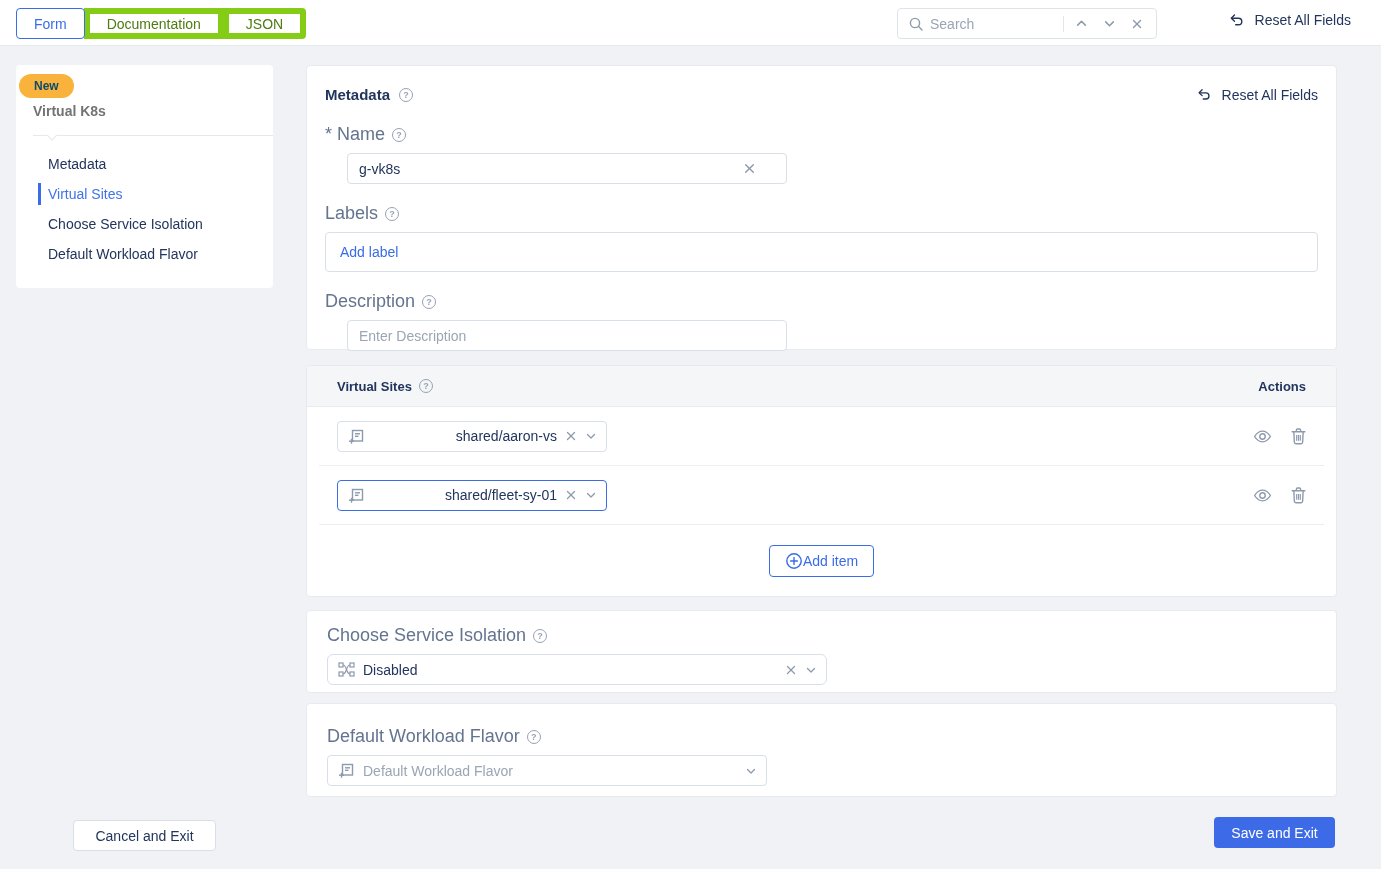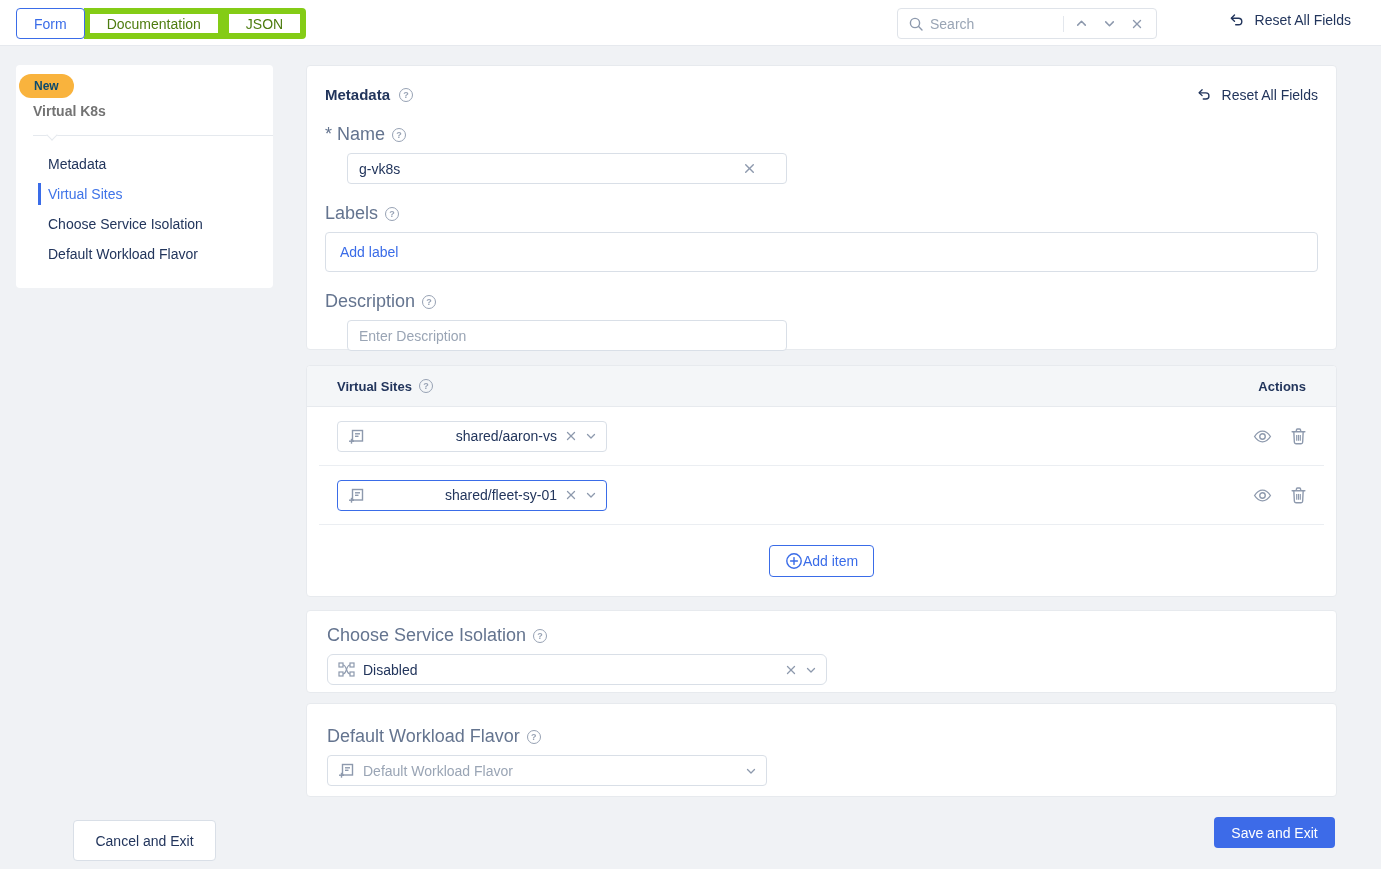--- a/index.html
+++ b/index.html
@@ -62,21 +62,21 @@
   .select .txt { flex:1; font-size:14px; color:#22355c; white-space:nowrap; overflow:hidden; }
   .select .txt.ph { color:#9aa5b5; }
   .select .glyph { color:#8d99ad; display:flex; flex:0 0 auto; }
   .row-actions { display:flex; align-items:center; gap:19px; color:#8d99ad; }
   .row-actions .icon-btn { width:auto; height:auto; }
   .add-area { height:72px; display:flex; align-items:center; justify-content:center; }
   .add-btn { display:flex; align-items:center; height:32px; padding:0 15px; background:#fff; border:1px solid #3a6ce8; border-radius:4px; color:#3a6ce8; font-size:14px; font-family:inherit; cursor:pointer; }
   .select.wide { width:500px;border-radius:6px; }
   .select.med { width:440px; }
   
-  .cancel-btn { position:absolute; left:73px; top:820px; width:143px; height:41px; background:#fff; border:1px solid #d9dfe7; border-radius:4px; font-size:14px; color:#22355c; font-family:inherit; cursor:pointer; }
+  .cancel-btn { position:absolute; left:73px; top:820px; width:143px; height:31px; background:#fff; border:1px solid #d9dfe7; border-radius:4px; font-size:14px; color:#22355c; font-family:inherit; cursor:pointer; }
   .save-btn { position:absolute; left:1214px; top:817px; width:121px; height:31px; background:#3d6be8; border:none; border-radius:4px; font-size:14px; color:#fff; font-family:inherit; cursor:pointer; }
   svg { display:block; }
 </style>
 </head>
 <body>
 
 <div class="topbar">
   <div class="tabs">
     <div class="tab active">Form</div>
     <div class="tab">Documentation</div>

